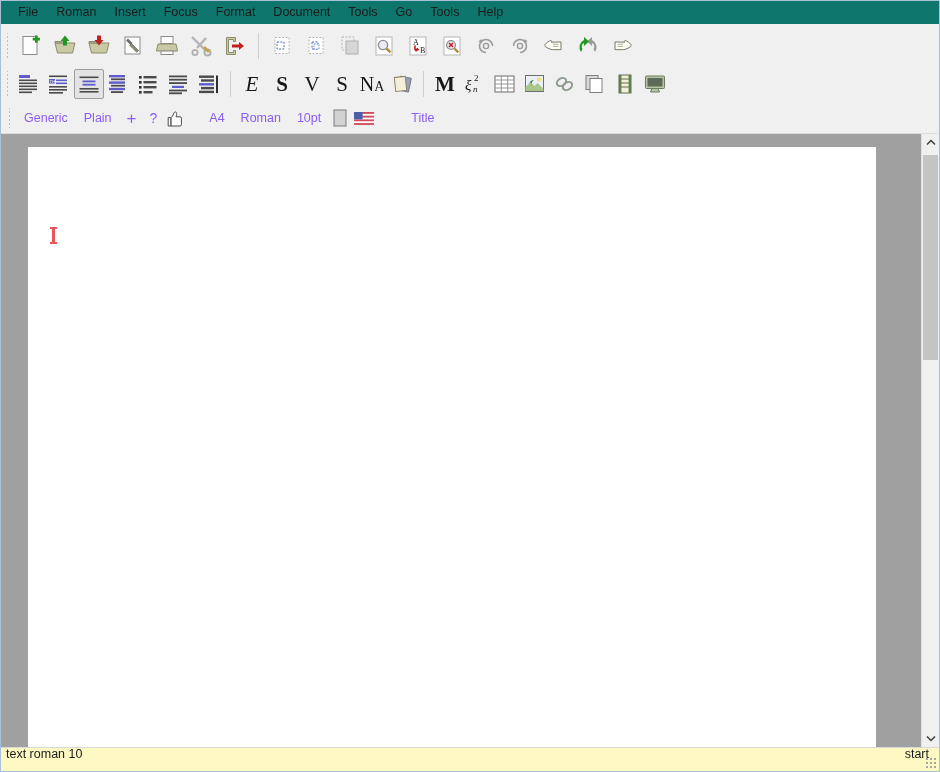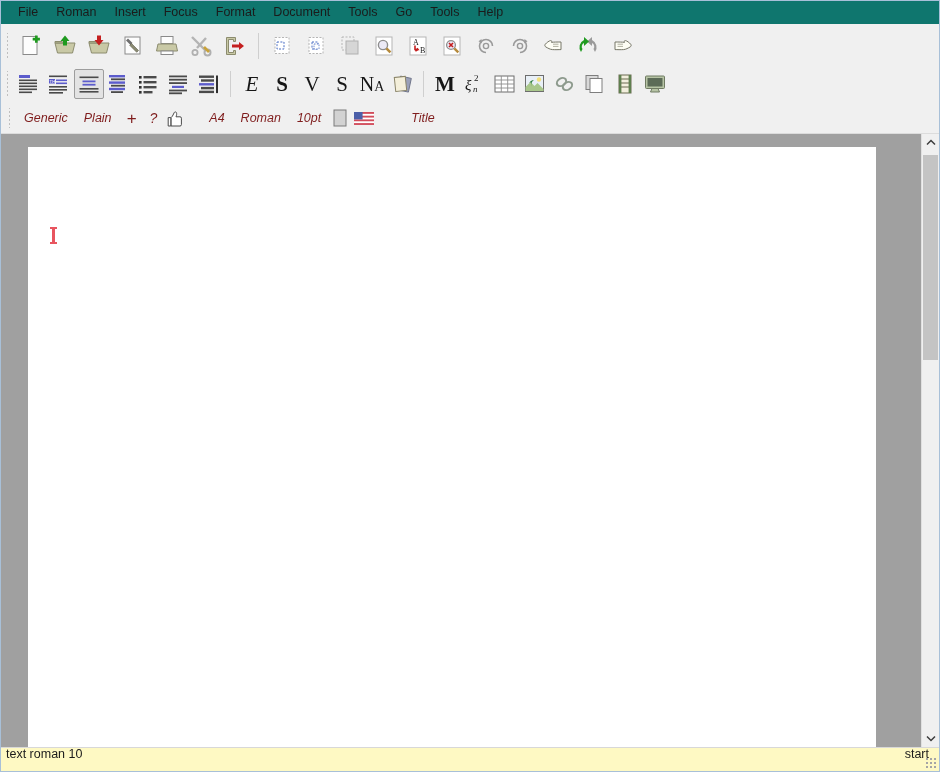--- a/index.html
+++ b/index.html
@@ -138,25 +138,24 @@
   }
   .tb-sep {
     width: 1px;
     height: 26px;
     background: #cfcfcf;
     margin: 0 6px;
     flex: 0 0 auto;
   }
   .tb-label {
     font-size: 12.5px;
-    color: #7f1d1d;
+    color: #8b5cf6;
     padding: 3px 8px;
     line-height: 1;
     white-space: nowrap;
-    font-style: italic;
   }
   .tb-gap { width: 14px; flex: 0 0 auto; }
 
   
   .workarea {
     flex: 1 1 auto;
     display: flex;
     min-height: 0;
     background: #a0a0a0;
   }

